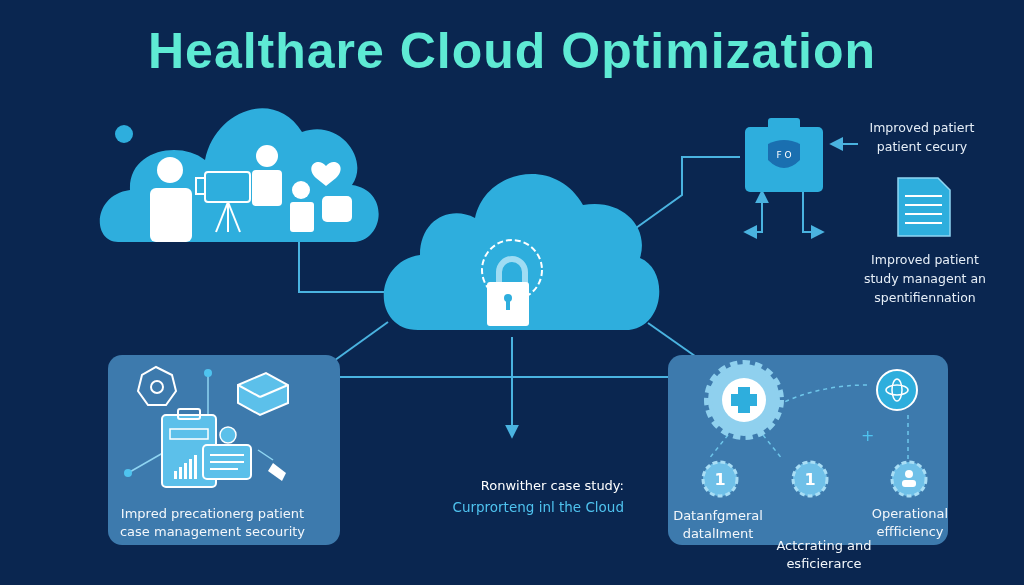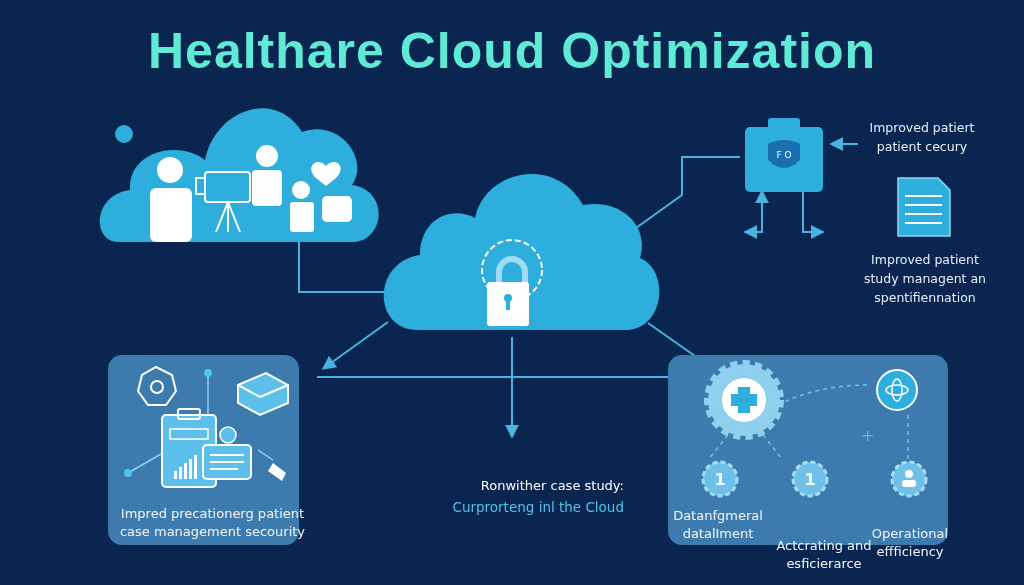--- a/index.html
+++ b/index.html
@@ -124,21 +124,21 @@
 <div class="label" style="left:862px; top:118px; width:120px; text-align:center;">
   <div>Improved patiert</div>
   <div>patient cecury</div>
 </div>
 <div class="label" style="left:850px; top:250px; width:150px;">
   <div>Improved patient</div>
   <div>study managent an</div>
   <div>spentifiennation</div>
 </div>
 
-<div class="panel" style="left:108px; top:355px; width:191px; height:190px;">
+<div class="panel" style="left:108px; top:355px; width:232px; height:190px;">
   <svg width="209" height="190" viewBox="0 0 209 190" style="position:absolute;left:0;top:0;">
     <g stroke="#8fd5f2" stroke-width="1.5" fill="none">
       <line x1="100" y1="18" x2="100" y2="70"></line>
       <line x1="20" y1="118" x2="60" y2="95"></line>
       <line x1="150" y1="95" x2="165" y2="105"></line>
     </g>
     <circle cx="100" cy="18" r="4" fill="#4fc3ef"></circle>
     <circle cx="20" cy="118" r="4" fill="#4fc3ef"></circle>
     <g stroke="#ffffff" stroke-width="2" fill="none">
       <polygon points="48,12 64,20 68,36 58,50 40,50 30,36 34,20"></polygon>
@@ -220,17 +220,17 @@
     </g>
   </svg>
   <div class="panel-text" style="left:0; top:152px; width:100px;">
     <div>Datanfgmeral</div>
     <div>datalIment</div>
   </div>
   <div class="panel-text" style="left:104px; top:150px; width:104px;margin-top:32px;">
     <div>Actcrating and</div>
     <div>esficierarce</div>
   </div>
-  <div class="panel-text" style="left:192px; top:150px; width:100px;margin-top:20px;">
+  <div class="panel-text" style="left:192px; top:150px; width:100px;">
     <div>Operational</div>
     <div>effficiency</div>
   </div>
 </div>
 
 </body></html>

